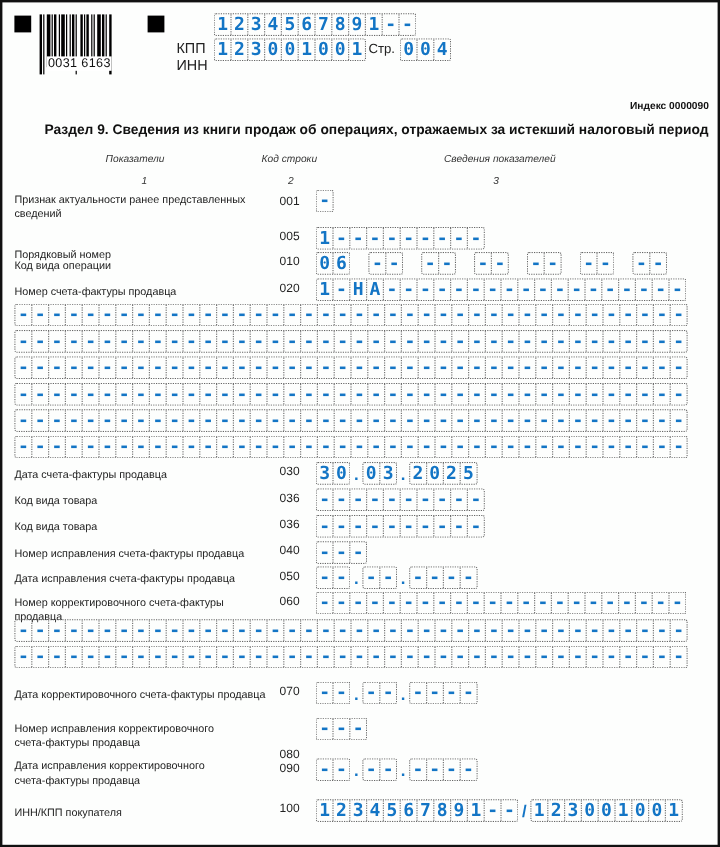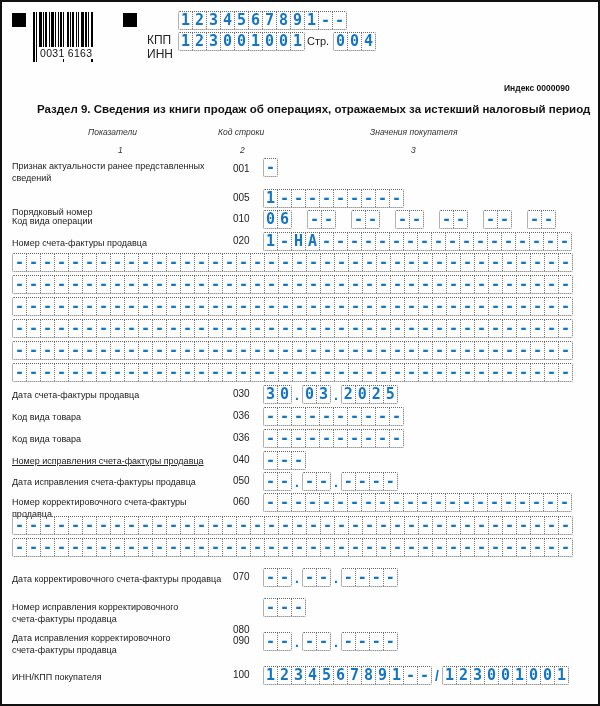--- a/index.html
+++ b/index.html
@@ -26,21 +26,21 @@
     color: #1375c5; font-weight: bold; font-size: 15px; line-height: 17px;
     font-family: "DejaVu Sans Mono", "Liberation Mono", monospace;
     border-right: 1px dotted #777;
   }
   .cell:last-child { border-right: none; }
   .sep { color: #1375c5; font-weight: bold; font-size: 14px; padding: 0 3px; }
   .row-label { position: absolute; left: 12px; font-size: 9px; color: #222; line-height: 12px; width: 210px; }
   .row-code { position: absolute; left: 233px; font-size: 10px; color: #222; }
   .title { font-size: 11.5px; font-weight: bold; }
   .hdr { font-size: 8.5px; font-style: italic; color: #333; }
-  .idx { font-size: 8.5px; font-weight: bold; }
+  .idx { font-size: 8.5px; font-weight: bold; margin-left: 21px; }
 </style>
 </head>
 <body>
 
 <div class="frame"></div>
 
 <div class="abs marker" style="left:12px;top:13px;"></div>
 <div class="abs barcode" style="left:33px;top:12px;" id="barcode">
     <span style="width: 2px; background: rgb(0, 0, 0); height: 50px;"></span>
     <span style="width: 1px; background: transparent;"></span>
@@ -125,21 +125,21 @@
       <span class="cell">0</span>
       <span class="cell">4</span>
     </div>
   </div>
 
 <div class="abs idx" style="left:504px;top:83px;">Индекс 0000090</div>
 <div class="abs title" style="left:37px;top:103px;">Раздел 9. Сведения из книги продаж об операциях, отражаемых за истекший налоговый период</div>
 
 <div class="abs hdr" style="left:88px;top:127px;">Показатели</div>
 <div class="abs hdr" style="left:218px;top:127px;">Код строки</div>
-<div class="abs hdr" style="left:370px;top:127px;">Значения покупателя</div>
+<div class="abs hdr" style="left:370px;top:127px;">Сведения показателей</div>
 <div class="abs hdr" style="left:118px;top:145px;">1</div>
 <div class="abs hdr" style="left:240px;top:145px;">2</div>
 <div class="abs hdr" style="left:411px;top:145px;">3</div>
 
 <div class="row-label" style="top:160px;">Признак актуальности ранее представленных сведений</div>
 <div class="row-code" style="top:163px;">001</div>
 <div class="abs cells" style="left:263px;top:158px;">
     <div class="box">
       <span class="cell">-</span>
     </div>
@@ -526,21 +526,21 @@
       <span class="cell">-</span>
       <span class="cell">-</span>
       <span class="cell">-</span>
       <span class="cell">-</span>
       <span class="cell">-</span>
       <span class="cell">-</span>
       <span class="cell">-</span>
     </div>
   </div>
 
-<div class="row-label" style="top:455px;text-decoration:underline;">Номер исправления счета-фактуры продавца</div>
+<div class="row-label" style="top:455px;">Номер исправления счета-фактуры продавца</div>
 <div class="row-code" style="top:454px;">040</div>
 <div class="abs cells" style="left:263px;top:451px;">
     <div class="box">
       <span class="cell">-</span>
       <span class="cell">-</span>
       <span class="cell">-</span>
     </div>
   </div>
 
 <div class="row-label" style="top:476px;">Дата исправления счета-фактуры продавца</div>

